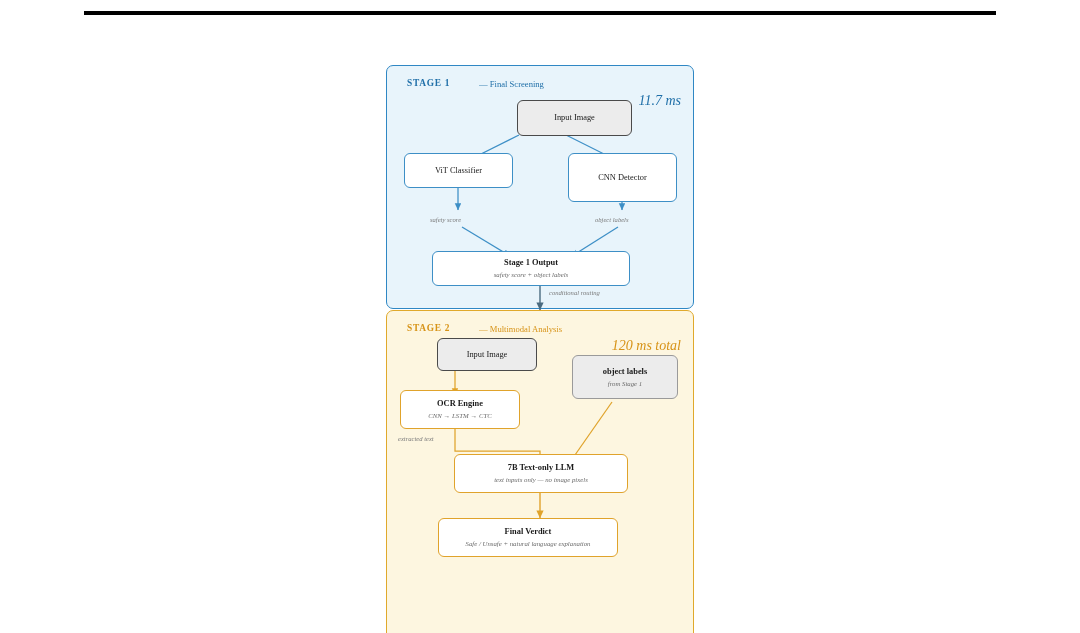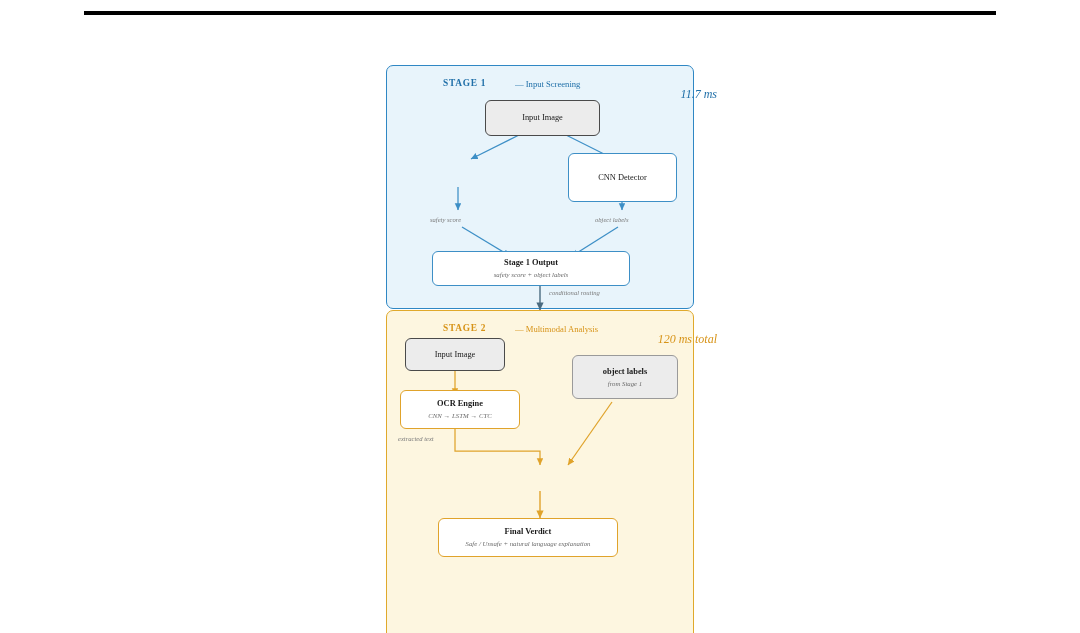--- a/index.html
+++ b/index.html
@@ -54,41 +54,40 @@
     background: #fdf6e0;
     border: 1.6px solid #e0a92b;
   }
 
   .stage-head {
     position: absolute;
     left: 0;
     top: 12px;
     width: 100%;
     height: 14px;
-    margin-left: 36px;
   }
   .stage-title {
     position: absolute;
     left: 20px;
     top: 0;
     font-weight: bold;
     font-size: 9.4px;
     letter-spacing: 0.7px;
   }
   .stage-sub {
     position: absolute;
     left: 92px;
     top: 0.5px;
     font-size: 8.6px;
   }
   .stage-timing {
     position: absolute;
     right: 12px;
-    top: 9px;
-    font-size: 12px;
+    top: 15px;
+    font-size: 14px;
     font-style: italic;
   }
   .s1 .stage-title, .s1 .stage-sub, .s1 .stage-timing { color: #1f6fa8; }
   .s2 .stage-title, .s2 .stage-sub, .s2 .stage-timing { color: #d79317; }
 
   
   .node {
     position: absolute;
     box-sizing: border-box;
     border-radius: 6px;
@@ -107,20 +106,21 @@
     font-size: 6.8px;
     font-style: italic;
     color: #6b6b6b;
     margin-top: 3.5px;
     line-height: 1.1;
   }
 
   .node-grey {
     background: #ececec;
     border: 1.4px solid #4a4a4a;
+    margin-left: 32px;
   }
   .node-grey-soft {
     background: #ececec;
     border: 1.2px solid #9a9a9a;
   }
   .node-blue {
     background: #ffffff;
     border: 1.3px solid #3d8fc6;
   }
   .node-amber {
@@ -150,21 +150,21 @@
 </head>
 <body>
 
 <div class="top-rule"></div>
 
 <div class="diagram">
 
   <div class="stage stage-1 s1">
     <div class="stage-head">
       <span class="stage-title">STAGE 1</span>
-      <span class="stage-sub">— Input Screening</span>
+      <span class="stage-sub">— Final Screening</span>
       <span class="stage-timing">11.7 ms</span>
     </div>
   </div>
 
   <div class="stage stage-2 s2">
     <div class="stage-head">
       <span class="stage-title">STAGE 2</span>
       <span class="stage-sub">— Multimodal Analysis</span>
       <span class="stage-timing">120 ms total</span>
     </div>
@@ -200,20 +200,23 @@
 
     <line x1="226" y1="337" x2="182" y2="400" stroke="#e0a32b" stroke-width="1.25" marker-end="url(#arrA)"></line>
 
     <line x1="154" y1="426" x2="154" y2="453" stroke="#e0a32b" stroke-width="1.4" marker-end="url(#arrA)"></line>
   </svg>
 
   <div class="node node-grey" style="left:99px; top:35px; width:115px; height:36px;">
     <span class="nlabel">Input Image</span>
   </div>
 
+  <div class="node node-blue" style="left:18px; top:88px; width:109px; height:35px;">
+    <span class="nlabel">ViT Classifier</span>
+  </div>
 
   <div class="node node-blue" style="left:182px; top:88px; width:109px; height:49px;">
     <span class="nlabel">CNN Detector</span>
   </div>
 
   <div class="edge-label" style="left:44px; top:151px;">safety score</div>
   <div class="edge-label" style="left:209px; top:151px;">object labels</div>
 
   <div class="node node-blue" style="left:46px; top:186px; width:198px; height:35px;">
     <span class="nlabel bold">Stage 1 Output</span>
@@ -231,19 +234,23 @@
     <span class="nsub">from Stage 1</span>
   </div>
 
   <div class="node node-amber" style="left:14px; top:325px; width:120px; height:39px;">
     <span class="nlabel bold">OCR Engine</span>
     <span class="nsub">CNN → LSTM → CTC</span>
   </div>
 
   <div class="edge-label" style="left:12px; top:370px;">extracted text</div>
 
+  <div class="node node-amber" style="left:68px; top:389px; width:174px; height:39px;">
+    <span class="nlabel bold">7B Text-only LLM</span>
+    <span class="nsub">text inputs only  —  no image pixels</span>
+  </div>
 
   <div class="node node-amber" style="left:52px; top:453px; width:180px; height:39px;">
     <span class="nlabel bold">Final Verdict</span>
     <span class="nsub">Safe / Unsafe  +  natural language explanation</span>
   </div>
 
 </div>
 
 </body></html>

